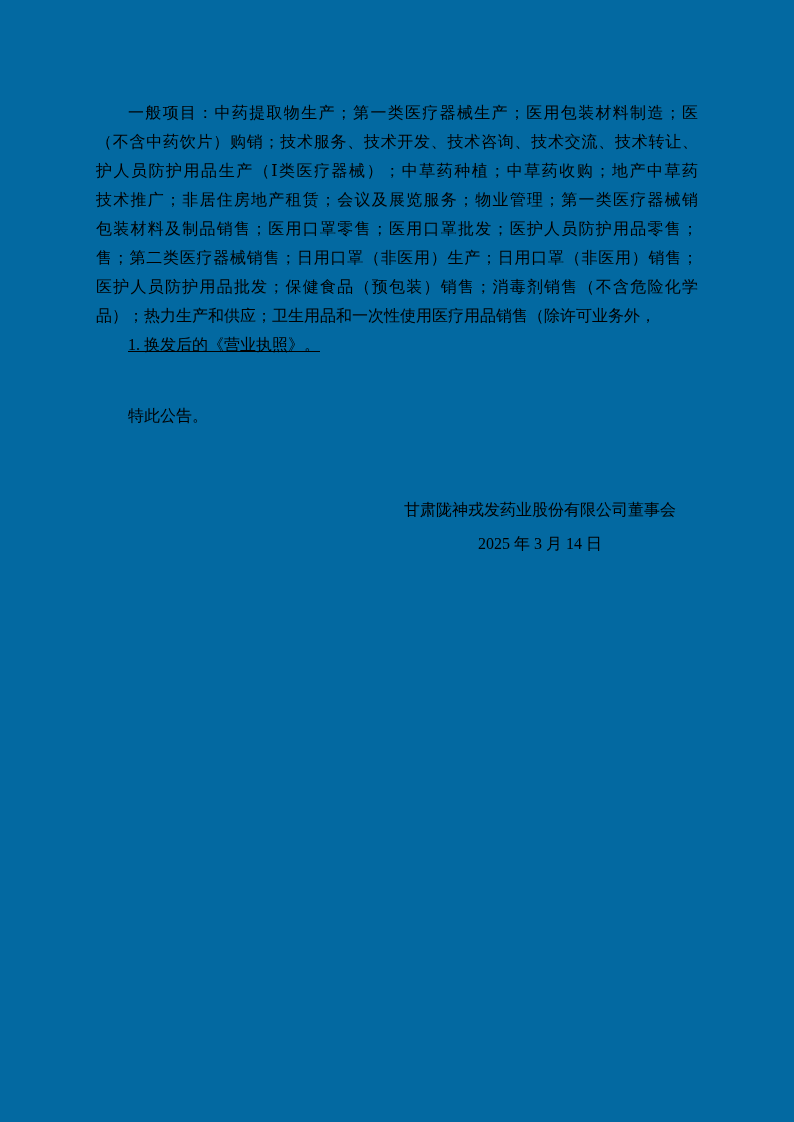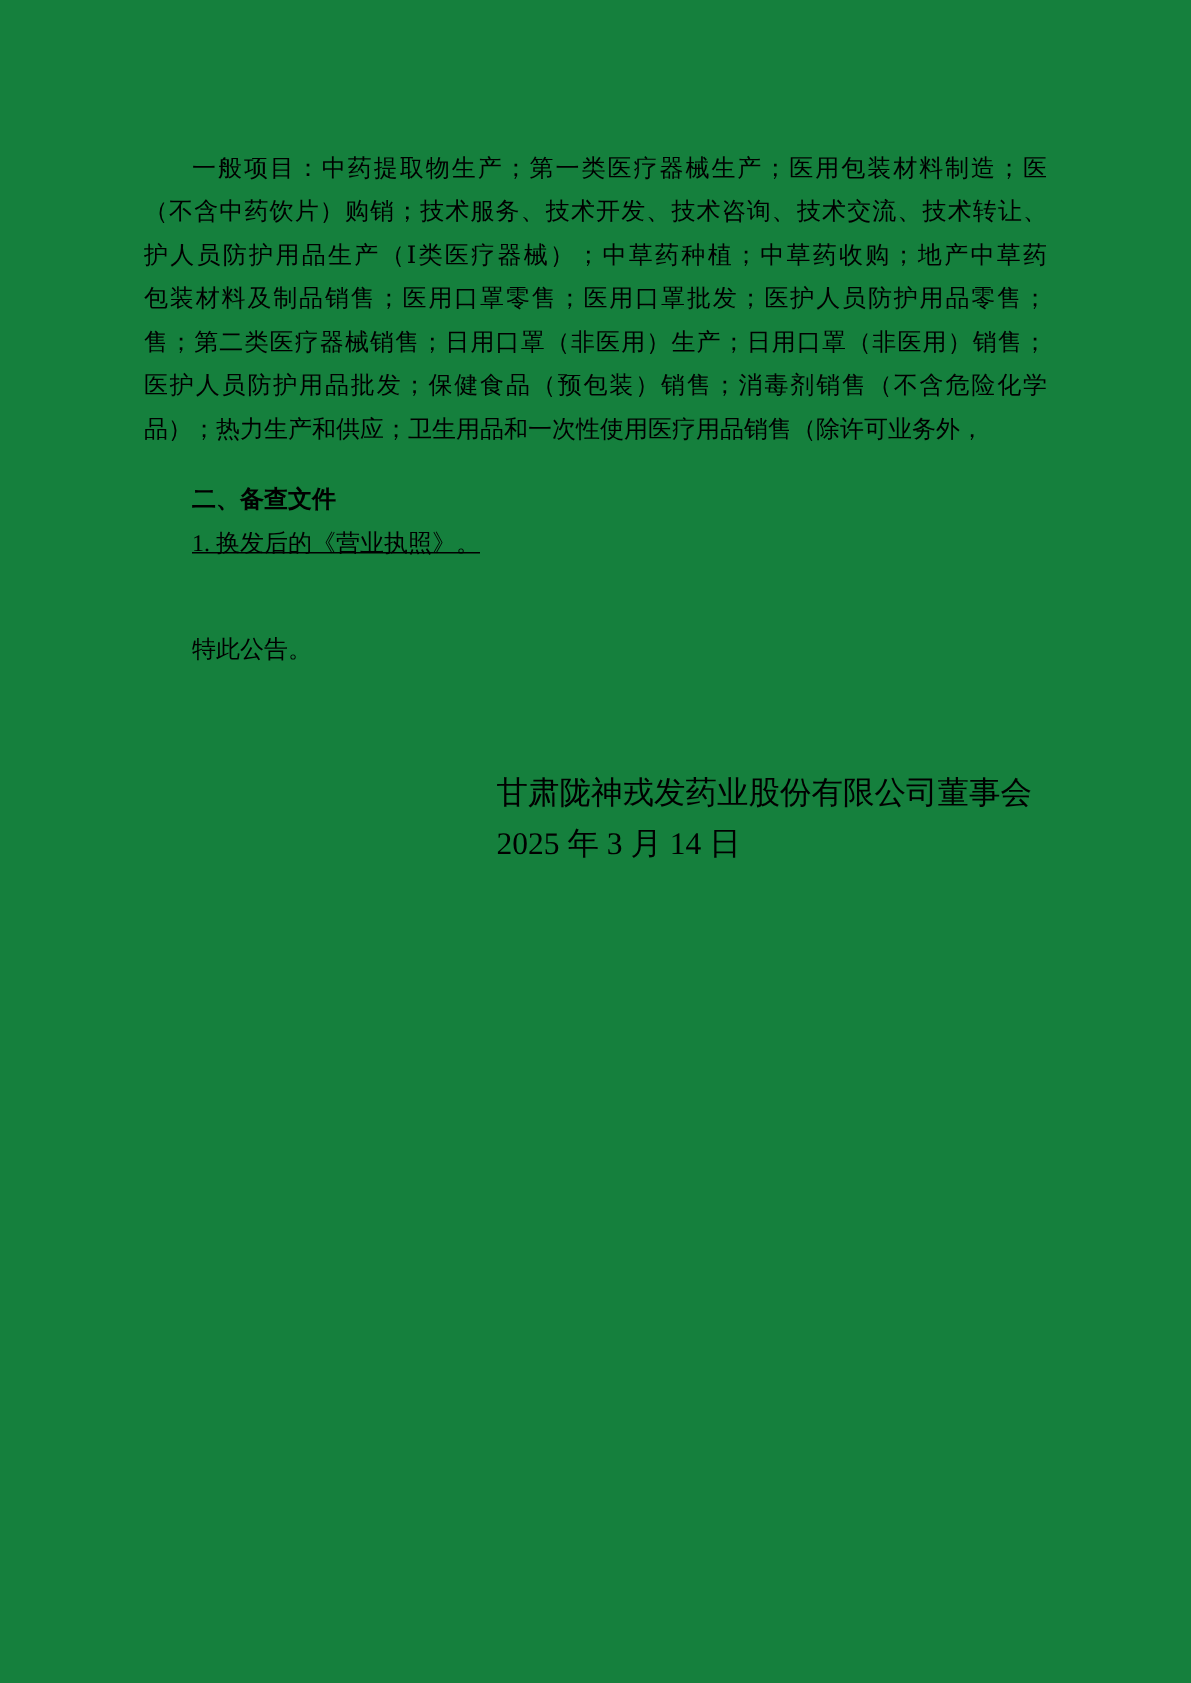--- a/index.html
+++ b/index.html
@@ -4,21 +4,21 @@
 <style>
   html, body {
     margin: 0;
     padding: 0;
     background: #ffffff;
   }
   .page {
     position: relative;
     width: 794px;
     height: 1122px;
-    background: #15803d;
+    background: #0369a1;
     color: #000000;
     font-family: "Liberation Serif", "DejaVu Serif", serif;
     overflow: hidden;
   }
   .content {
     position: absolute;
     left: 96px;
     top: 98px;
     width: 602px;
   }
@@ -51,44 +51,44 @@
   }
   .closing-line {
     margin-top: 42px;
     font-size: 16px;
     line-height: 29px;
     text-indent: 32px;
   }
   .signature {
     margin-top: 63px;
     margin-left: auto;
-    margin-right: 10px;
+    margin-right: 22px;
     width: fit-content;
-    text-align: left;
-    font-size: 21px;
+    text-align: center;
+    font-size: 16px;
     line-height: 34px;
   }
 </style>
 </head>
 <body>
 
 <div class="page">
   <div class="content">
 
     <div class="paragraph">
         <div class="para-line">一般项目：中药提取物生产；第一类医疗器械生产；医用包装材料制造；医</div>
         <div class="para-line">（不含中药饮片）购销；技术服务、技术开发、技术咨询、技术交流、技术转让、</div>
         <div class="para-line">护人员防护用品生产（Ⅰ类医疗器械）；中草药种植；中草药收购；地产中草药</div>
+        <div class="para-line">技术推广；非居住房地产租赁；会议及展览服务；物业管理；第一类医疗器械销</div>
         <div class="para-line">包装材料及制品销售；医用口罩零售；医用口罩批发；医护人员防护用品零售；</div>
         <div class="para-line">售；第二类医疗器械销售；日用口罩（非医用）生产；日用口罩（非医用）销售；</div>
         <div class="para-line">医护人员防护用品批发；保健食品（预包装）销售；消毒剂销售（不含危险化学</div>
         <div class="para-line">品）；热力生产和供应；卫生用品和一次性使用医疗用品销售（除许可业务外，</div>
       </div>
 
-    <div class="section-heading">二、备查文件</div>
 
     <div class="item-line">1. 换发后的《营业执照》。</div>
 
     <div class="closing-line">特此公告。</div>
 
     <div class="signature">
       <div>甘肃陇神戎发药业股份有限公司董事会</div>
       <div>2025 年 3 月 14 日</div>
     </div>
 

